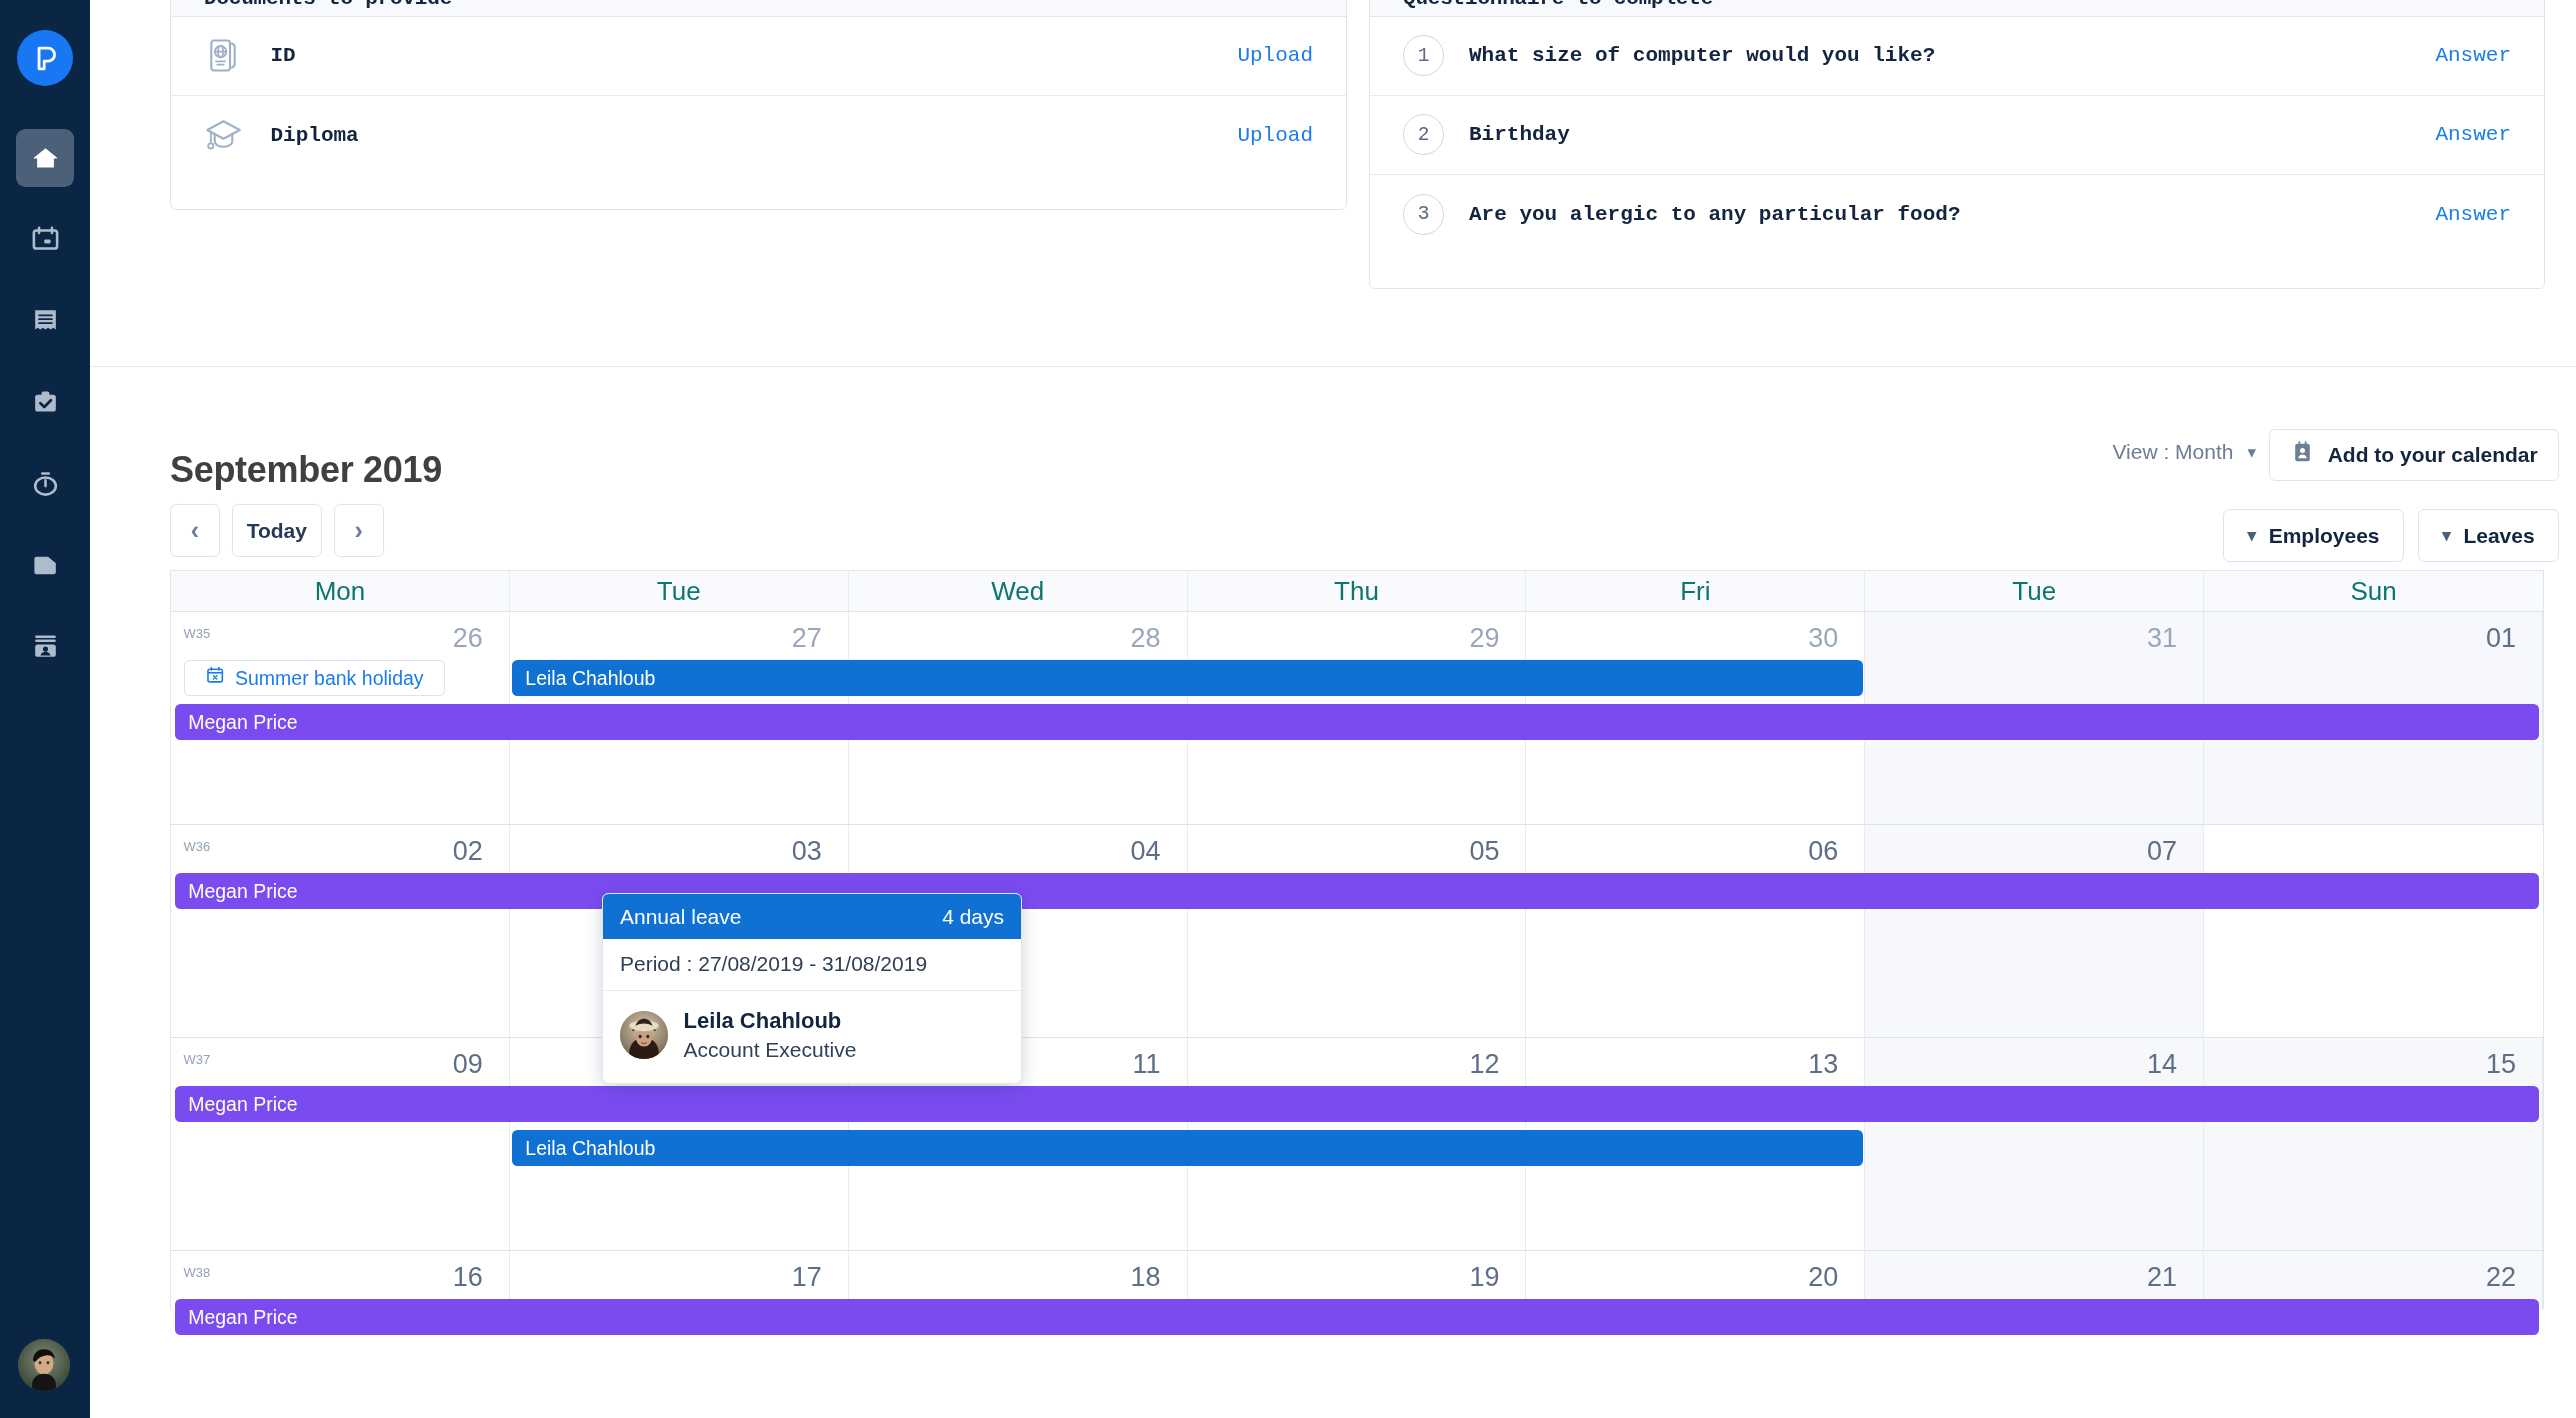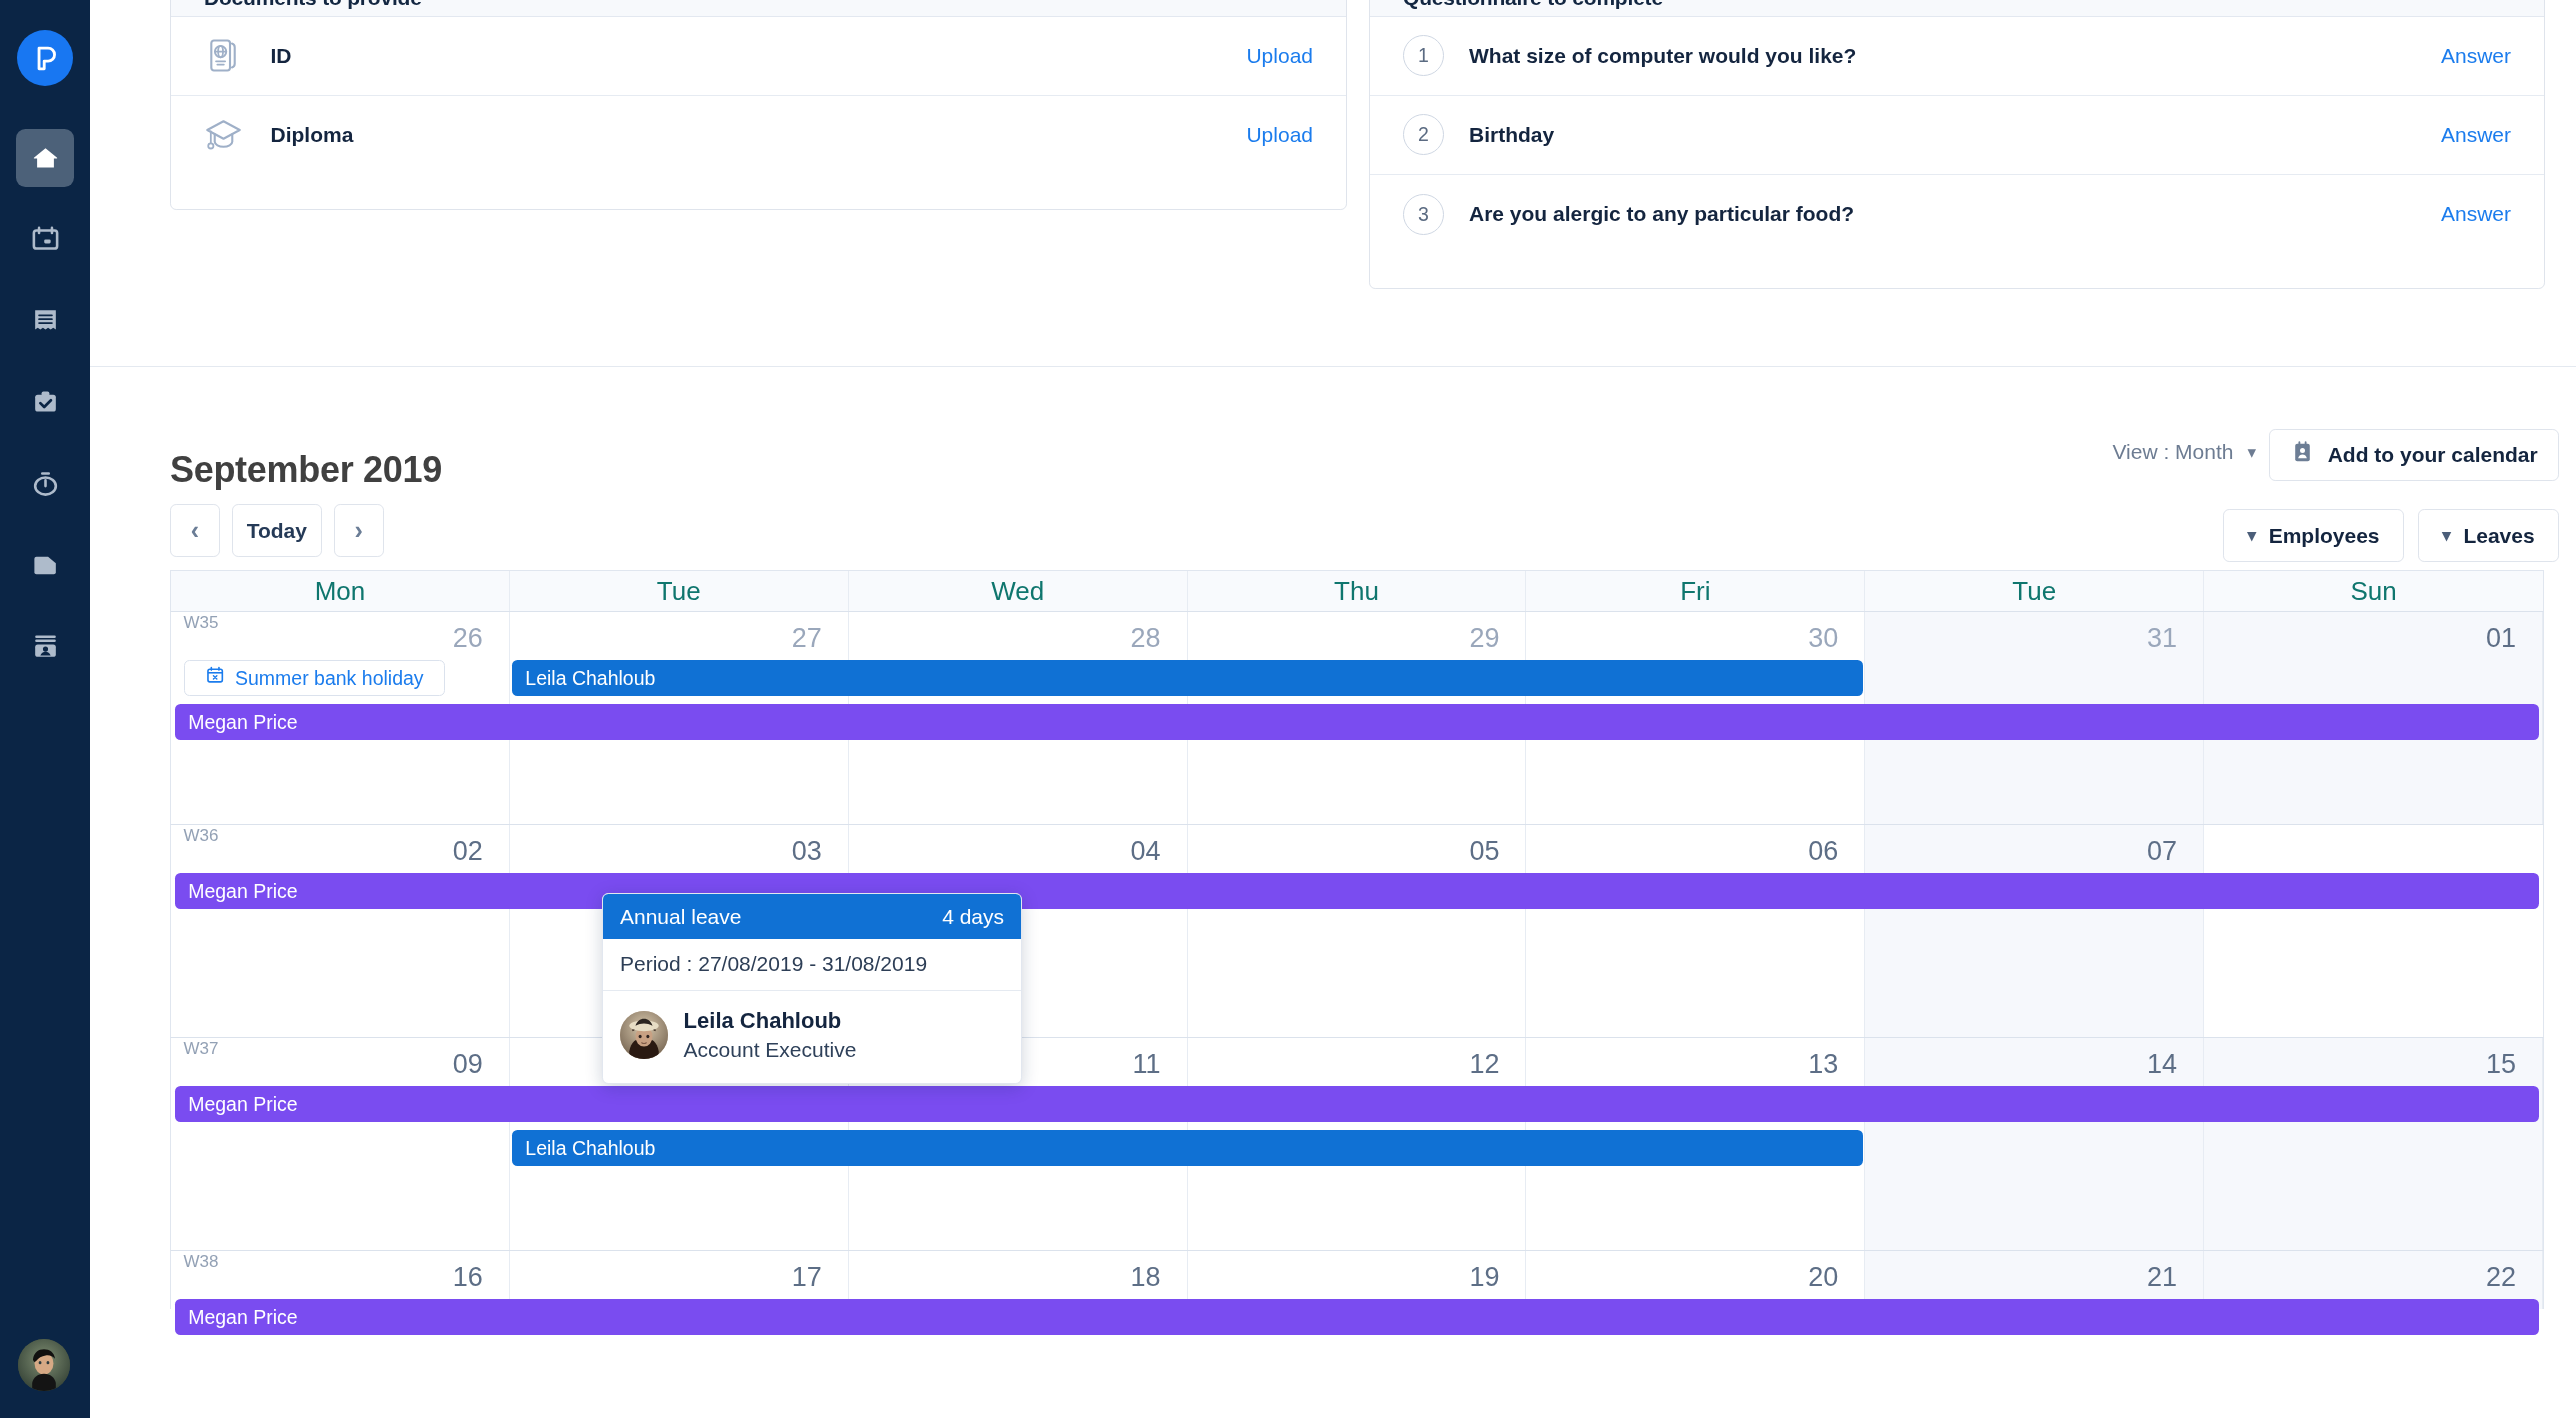--- a/index.html
+++ b/index.html
@@ -34,21 +34,21 @@
   .nav-item.active { background: #4c6179; }
   .nav-item svg { display: block; }
   .sidebar-avatar {
     position: absolute; left: 18px; bottom: 27px;
     width: 52px; height: 52px; border-radius: 50%;
     overflow: hidden; background: #3a4a3a;
   }
   .av-photo { width: 100%; height: 100%; display: block; }
 
   
-  .top-area { position: absolute; left: 90px; top: 0; width: 2486px; height: 367px; background: #fff; }
+  .top-area { position: absolute; left: 90px; top: 0; width: 2486px; height: 367px; background: #fff; font-family: Liberation Mono, monospace; }
   .divider-h { position: absolute; left: 90px; top: 366px; width: 2486px; height: 1.6px; background: #e4e9f0; }
 
   .card {
     position: absolute;
     background: #ffffff;
     border: 0.8px solid #dfe4ec;
     border-radius: 6.2px;
     overflow: hidden;
   }
   .card-head {
@@ -143,22 +143,22 @@
   }
   .week-row.short { height: 58px; border-bottom: none; }
   .daycell {
     position: relative;
     border-right: 0.8px solid #e7ecf3;
     padding: 11px 14px 0 14px;
   }
   .daycell:last-child { border-right: none; }
   .daycell.weekend { background: #f6f8fc; }
   .wk-label {
-    position: absolute; left: 12.5px; top: 1px;
-    font-size: 17px; color: #93a1b5;
+    position: absolute; left: 12.5px; top: 14px;
+    font-size: 13px; color: #93a1b5;
   }
   .daynum {
     position: absolute; right: 26px; top: 11px;
     font-size: 27px; color: #9aa7bb;
   }
   .daynum.cur { color: #5d6e86; }
 
   .holiday-chip {
     position: absolute; left: 12.5px; top: 48px;
     border: 0.8px solid #dbe2ed; border-radius: 5.5px; background:#fff;

